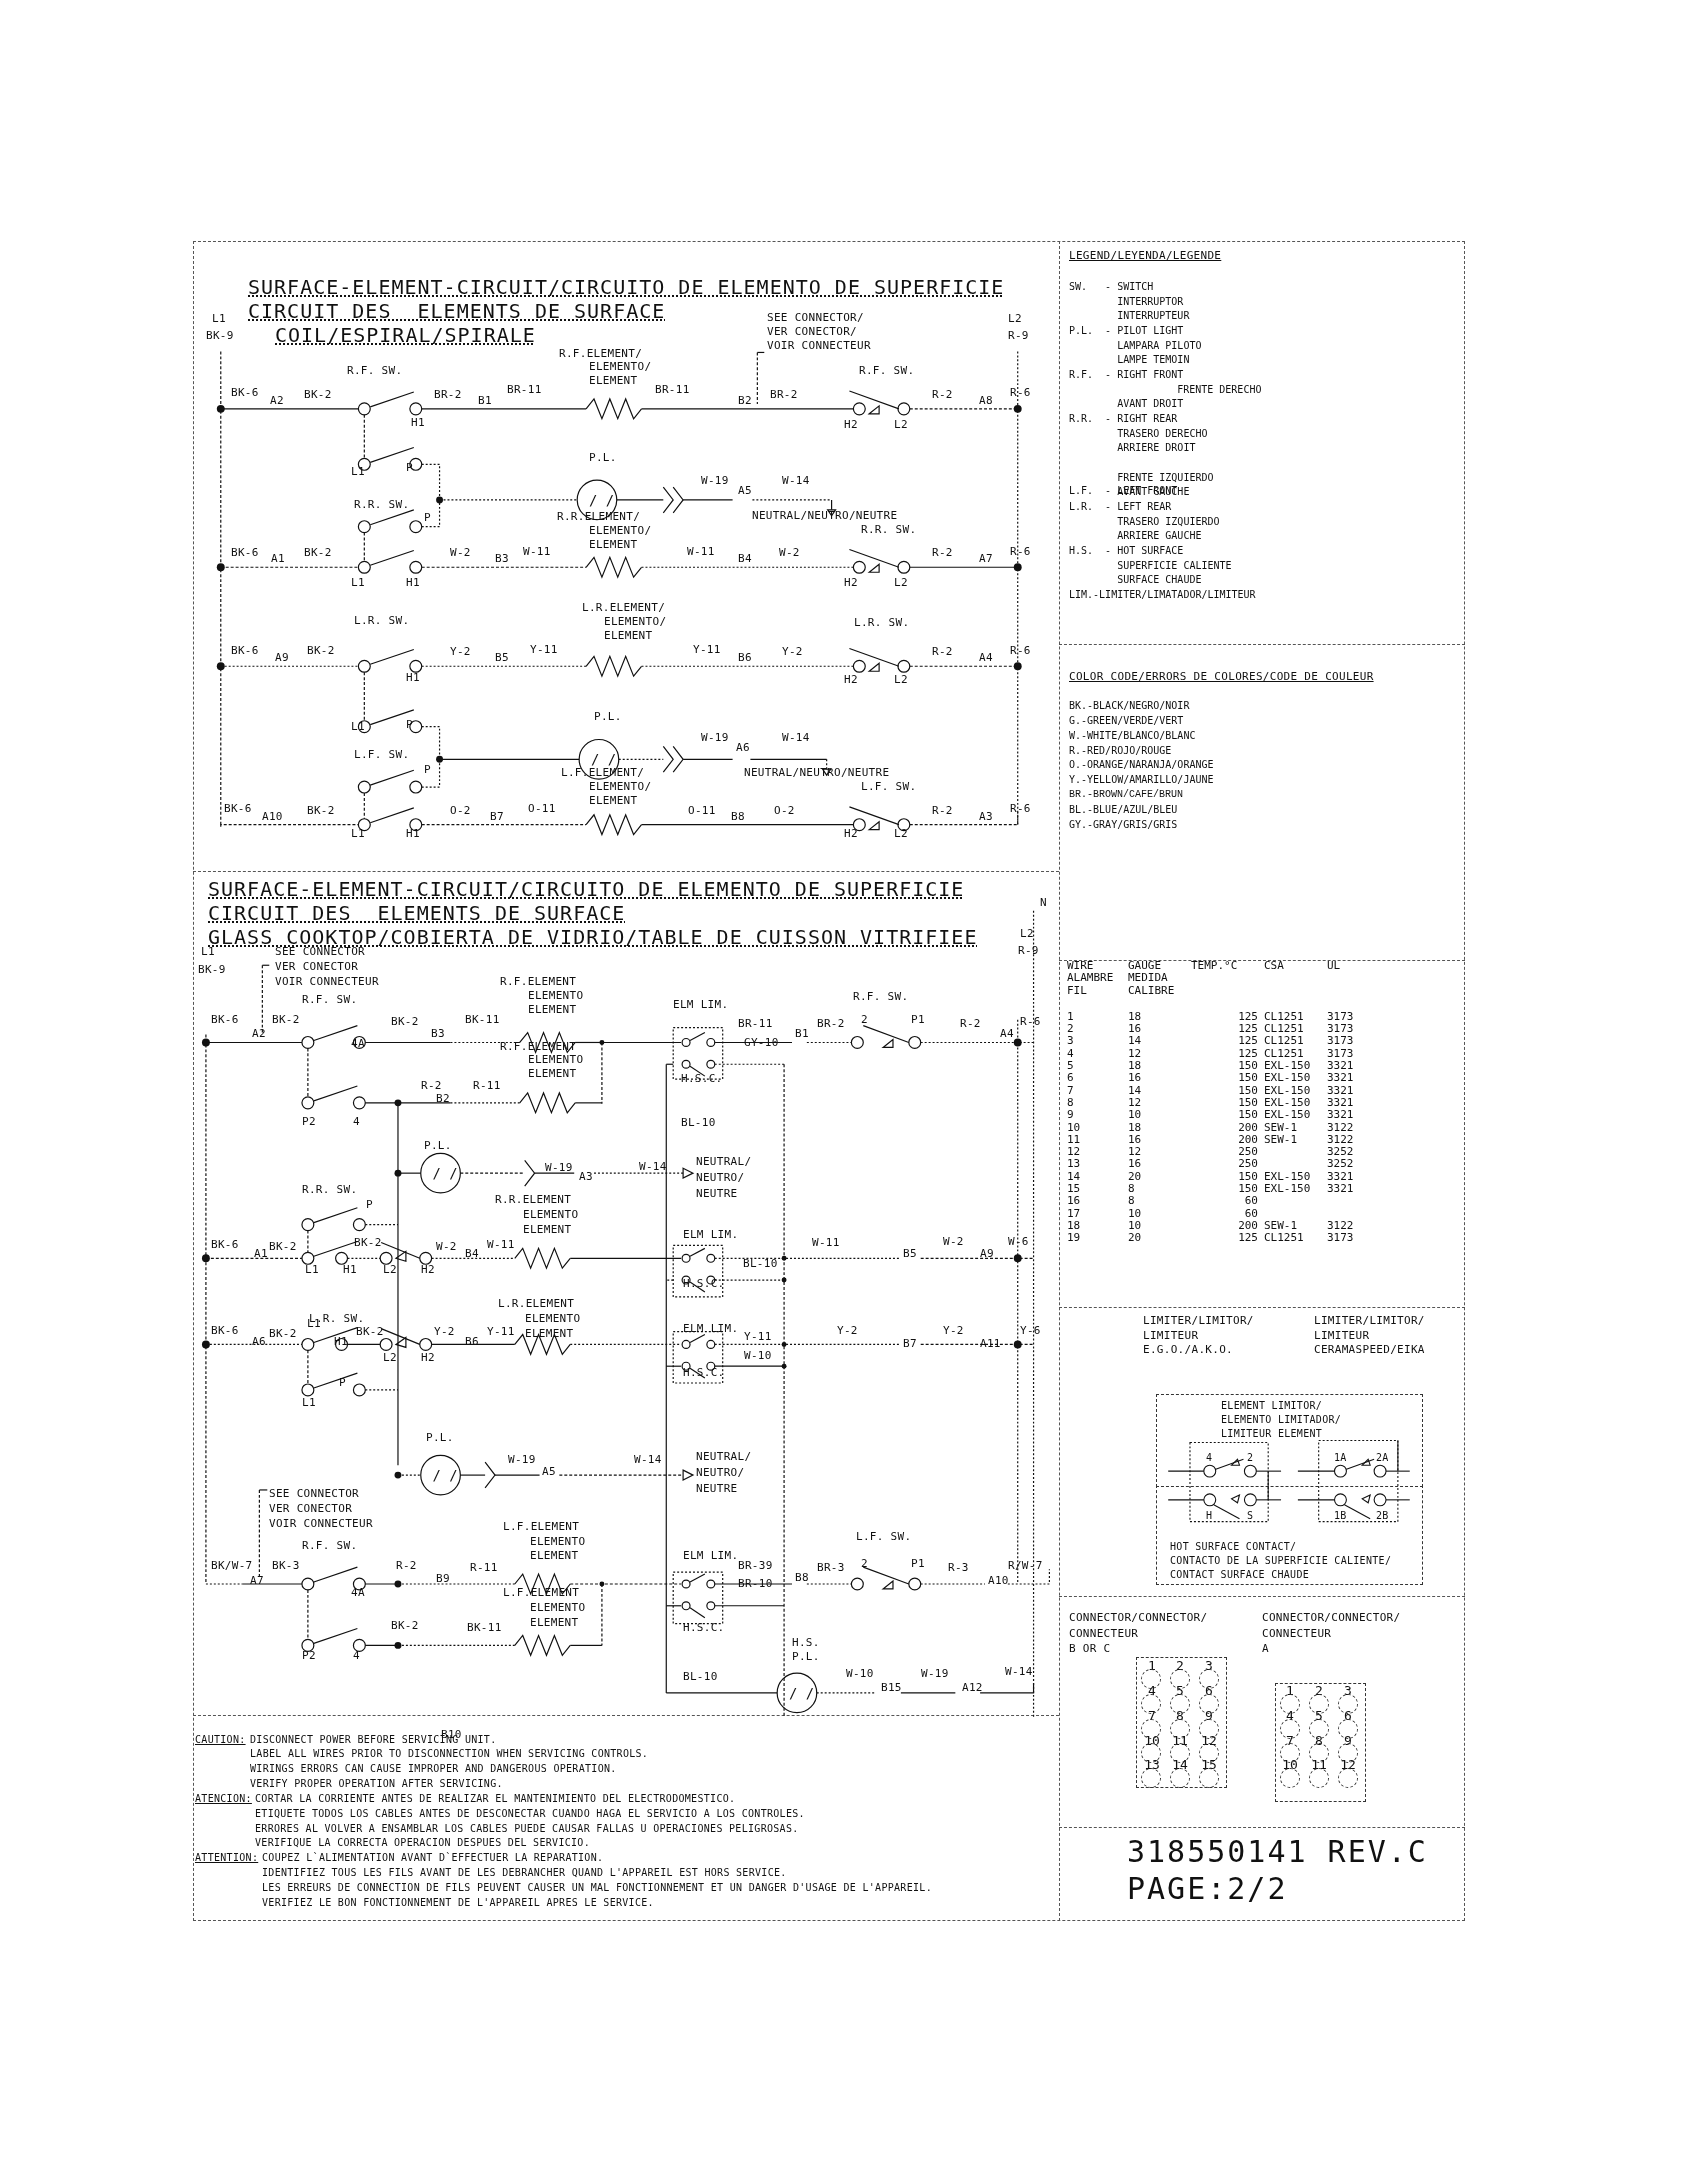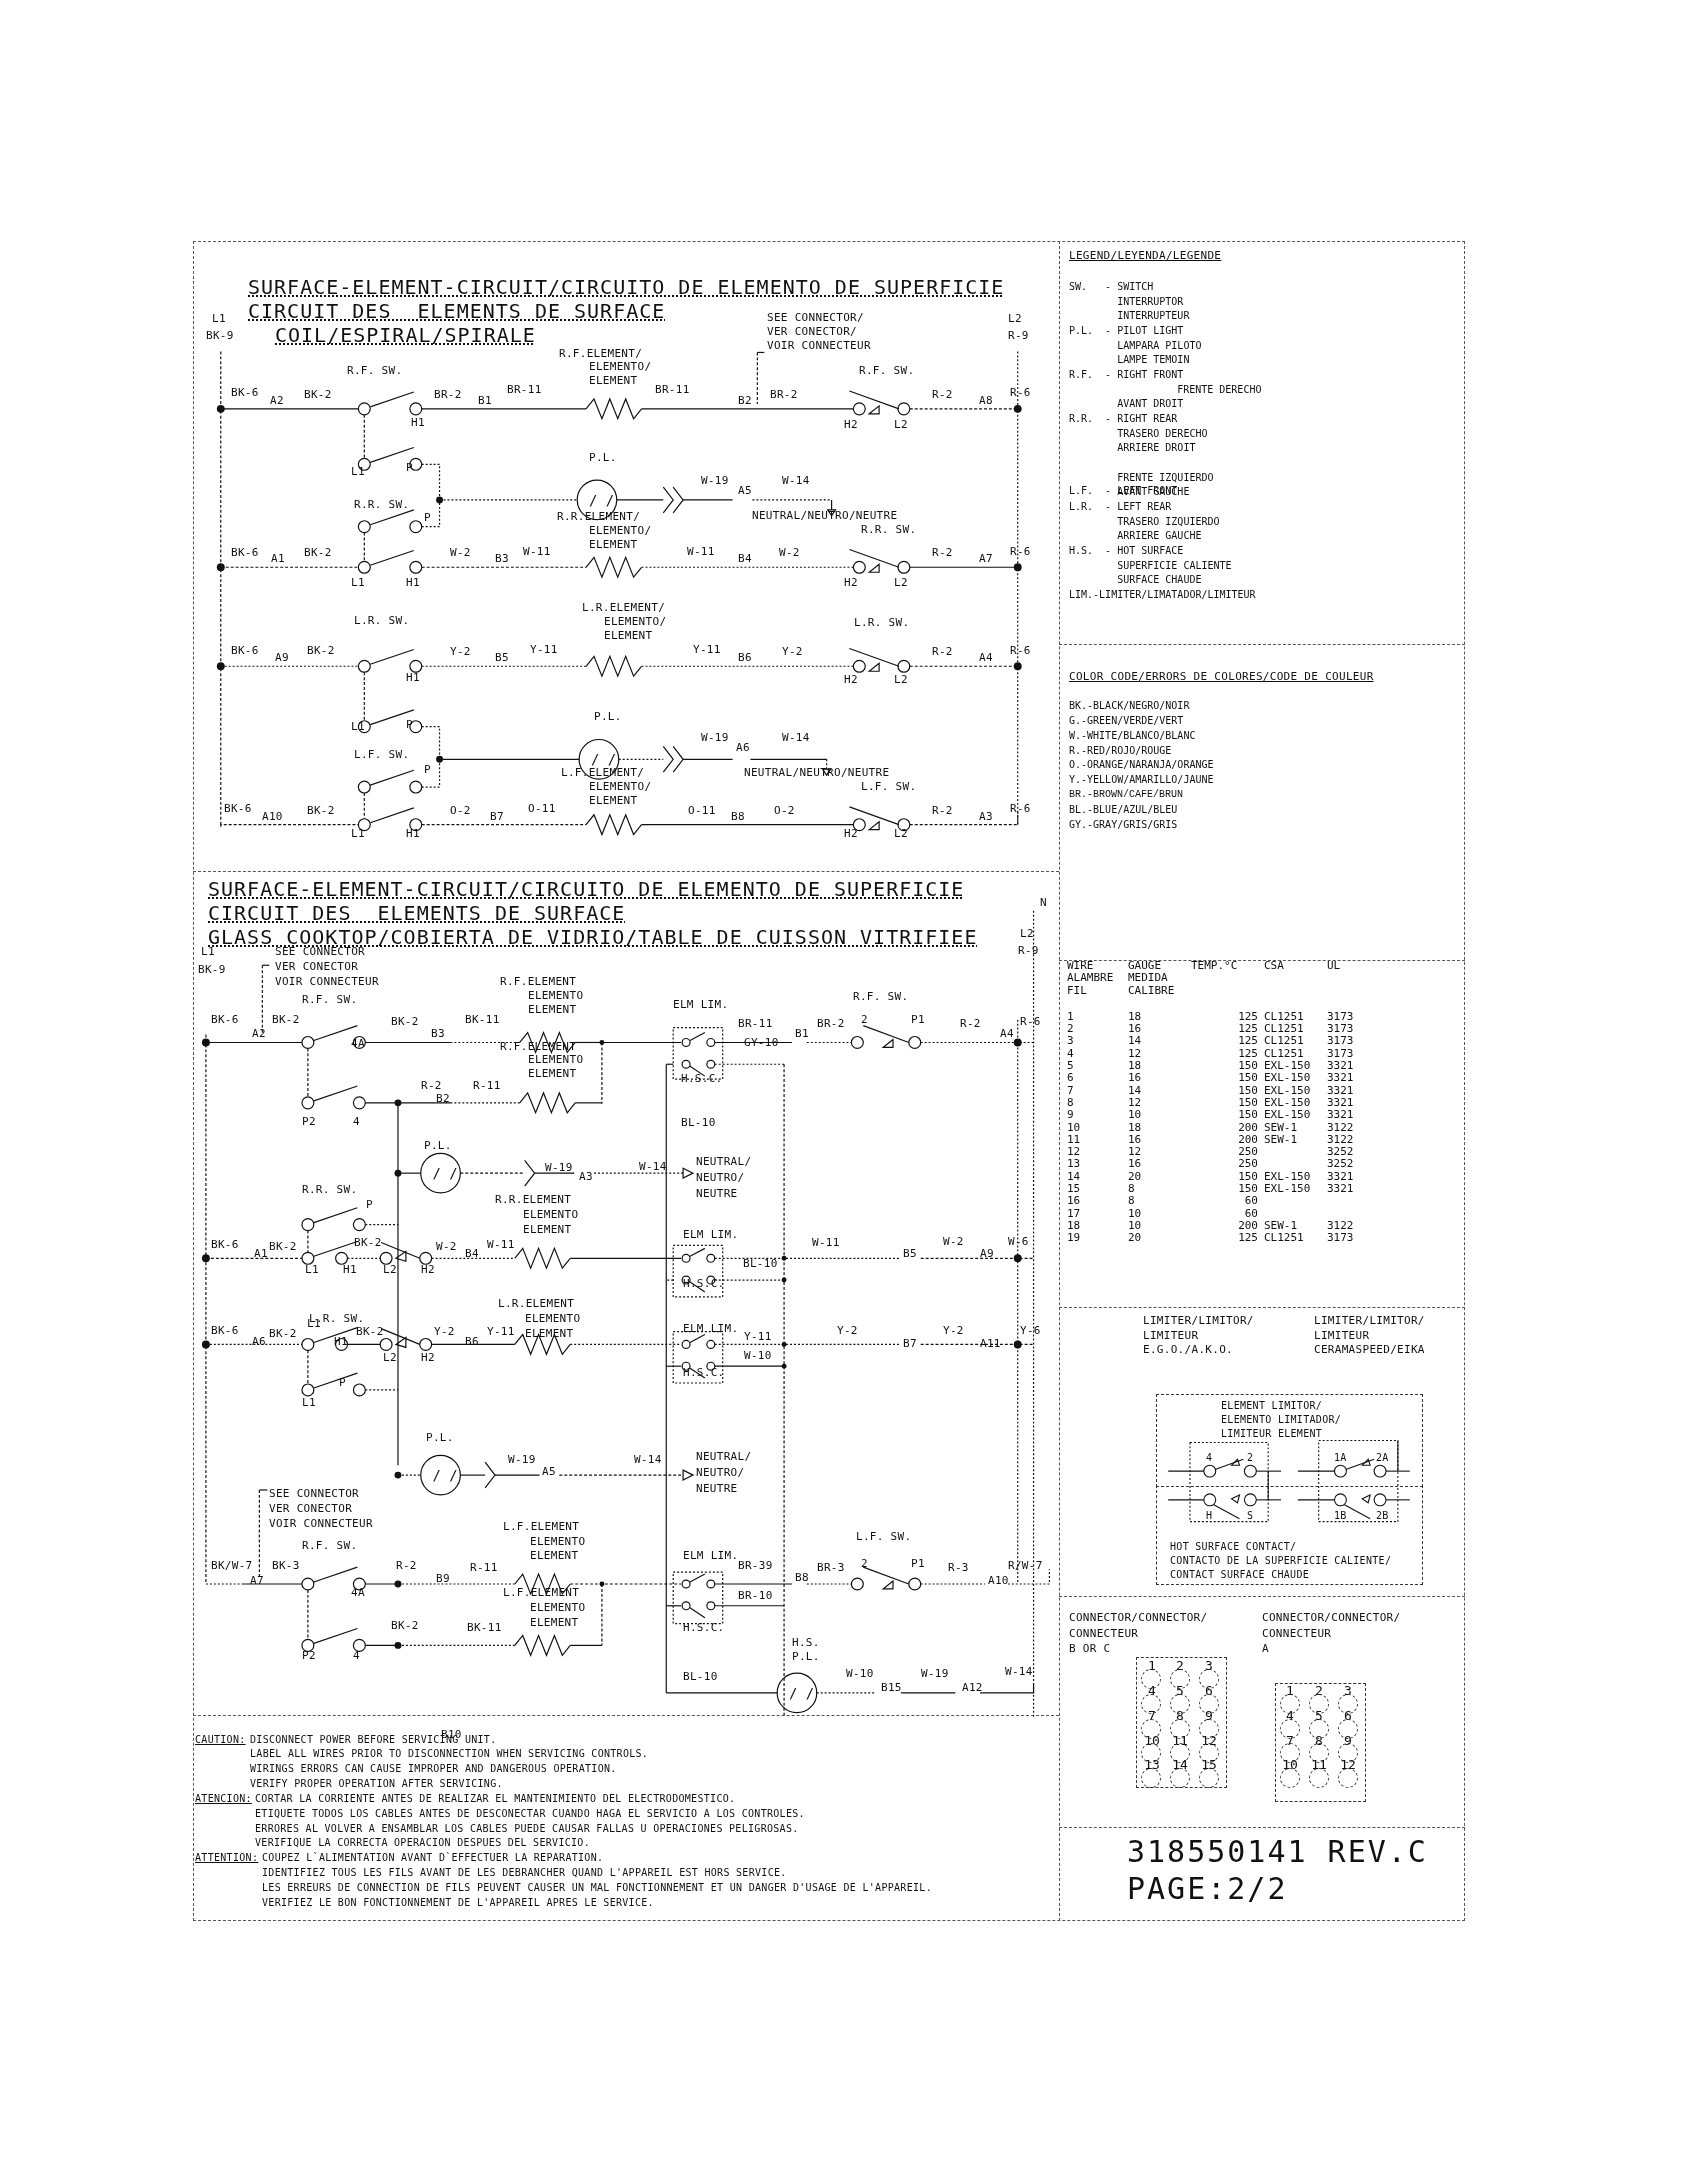--- a/index.html
+++ b/index.html
@@ -581,21 +581,21 @@
       <div class="t" style="left: 470px; top: 1561px;">R-11</div>
       <div class="t" style="left: 738px; top: 1559px;">BR-39</div>
       <div class="t" style="left: 795px; top: 1571px;">B8</div>
       <div class="t" style="left: 817px; top: 1561px;">BR-3</div>
       <div class="t" style="left: 861px; top: 1557px;">2</div>
       <div class="t" style="left: 911px; top: 1557px;">P1</div>
       <div class="t" style="left: 948px; top: 1561px;">R-3</div>
       <div class="t" style="left: 988px; top: 1574px;">A10</div>
       <div class="t" style="left: 1008px; top: 1559px;">R/W-7</div>
       <div class="t" style="left: 351px; top: 1586px;">4A</div>
-      <div class="t" style="left: 738px; top: 1577px; margin-top: 12px;">BR-10</div>
+      <div class="t" style="left: 738px; top: 1577px;">BR-10</div>
       <div class="t" style="left: 503px; top: 1586px;">L.F.ELEMENT</div>
       <div class="t" style="left: 530px; top: 1601px;">ELEMENTO</div>
       <div class="t" style="left: 530px; top: 1616px;">ELEMENT</div>
       <div class="t" style="left: 683px; top: 1621px;">H.S.C.</div>
       <div class="t" style="left: 391px; top: 1619px;">BK-2</div>
       <div class="t" style="left: 441px; top: 1728px;">B10</div>
       <div class="t" style="left: 467px; top: 1621px;">BK-11</div>
       <div class="t" style="left: 302px; top: 1649px;">P2</div>
       <div class="t" style="left: 353px; top: 1649px;">4</div>
       <div class="t" style="left: 792px; top: 1636px;">H.S.</div>

